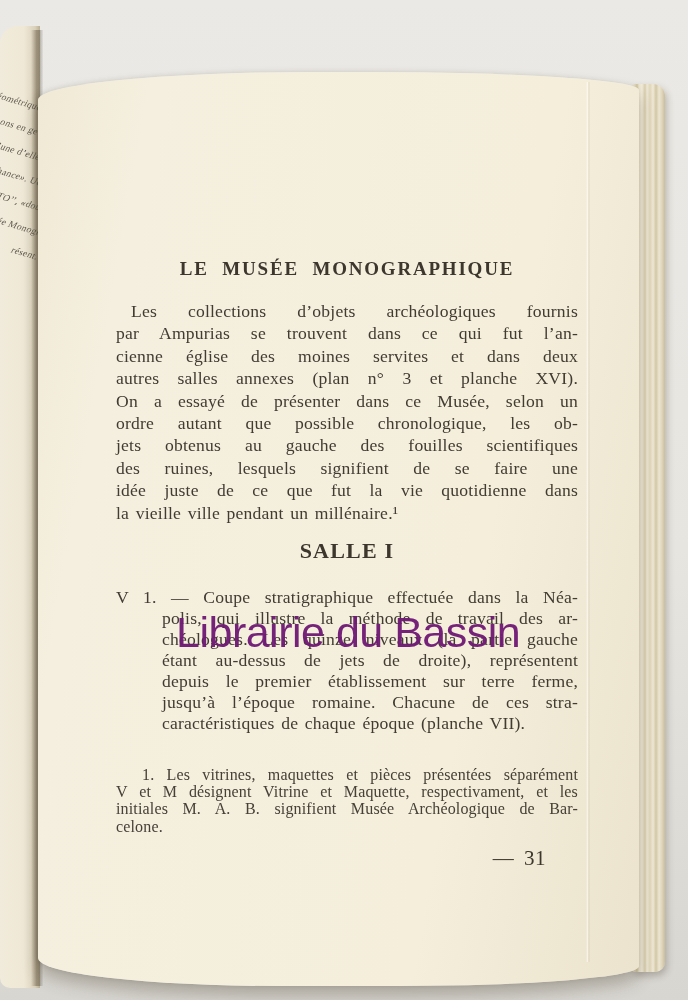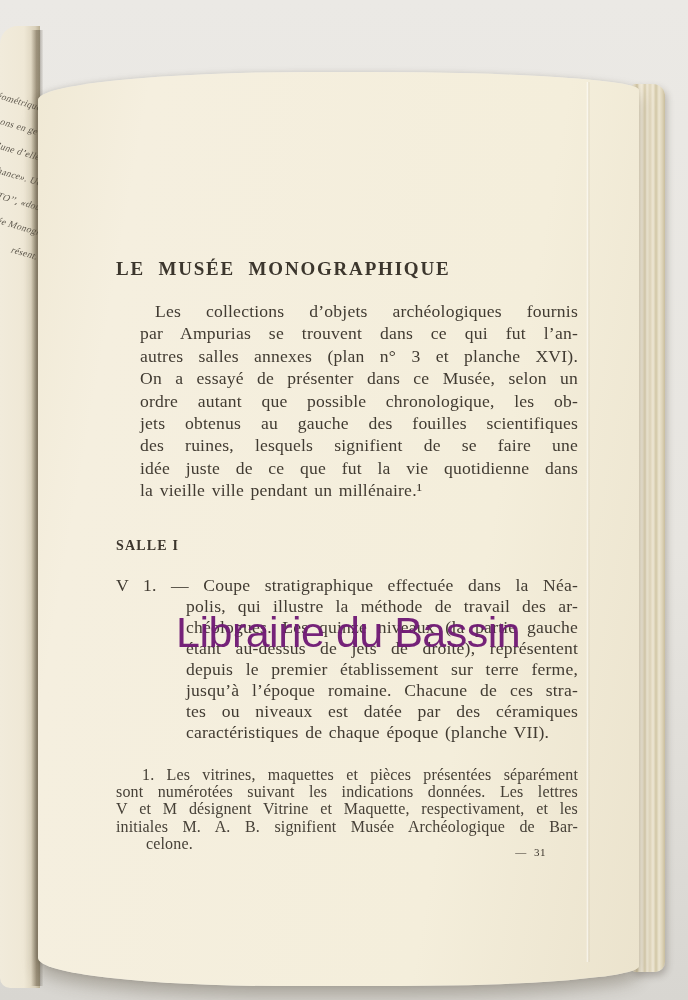--- a/index.html
+++ b/index.html
@@ -39,48 +39,48 @@
     box-shadow:0 10px 16px rgba(70,60,40,0.30), -2px 0 5px rgba(0,0,0,0.10);
   }
   .crease{
     position:absolute;left:548px;top:10px;width:4px;height:880px;
     background:linear-gradient(90deg,rgba(255,255,255,0.0),rgba(255,255,255,0.55) 40%,rgba(170,155,120,0.22) 75%,rgba(170,155,120,0) 100%);
   }
   .text-block{
     position:absolute;left:78px;top:0;width:462px;color:#413b32;
   }
   .page-title{
-    position:absolute;top:186px;width:100%;text-align:left;
+    position:absolute;top:186px;width:100%;text-align:center;
     font-size:19px;font-weight:700;letter-spacing:1.8px;word-spacing:7px;color:#3c362d;
   }
   .para1{position:absolute;top:228px;width:100%;}
   .bline{
     font-size:17.6px;line-height:22.4px;letter-spacing:0.2px;word-spacing:2px;
-    text-align:justify;white-space:nowrap;margin-left:24px;
+    text-align:justify;white-space:nowrap;
   }
   .jl{text-align:justify;text-align-last:justify;white-space:normal;}
   .ll{text-align:right;text-align-last:left;}
   .indent1{text-indent:15px;}
   .section-heading{
-    position:absolute;top:466px;width:100%;
-    font-size:14px;font-weight:700;letter-spacing:1.2px;color:#3c362d;
+    position:absolute;top:466px;width:100%;text-align:center;
+    font-size:22px;font-weight:700;letter-spacing:1.2px;color:#3c362d;
   }
   .entry{position:absolute;top:503px;width:100%;padding-left:46px;box-sizing:border-box;}
   .entry .bline{line-height:21px;}
-  .entry .hang{margin-left:-46px;}
+  .entry .hang{margin-left:-46px;margin-top:12px;}
   .footnote{position:absolute;top:694px;width:100%;}
   .fline{
     font-size:16px;line-height:17.2px;letter-spacing:0.15px;word-spacing:1.5px;
     text-align:justify;text-align-last:justify;color:#46403[7];color:#464037;
   }
-  .fline.ll{text-align-last:left;margin-left:30px;}
+  .fline.ll{text-align-last:left;}
   .fn-indent{text-indent:26px;}
   .page-number{
     position:absolute;top:774px;width:100%;text-align:right;
-    padding-right:32px;box-sizing:border-box;font-size:11px;color:#3c362d;
+    padding-right:32px;box-sizing:border-box;font-size:21px;color:#3c362d;
     letter-spacing:0.5px;word-spacing:4px;
   }
   .watermark{
     position:absolute;left:176px;top:608px;z-index:50;
     font-family:"Liberation Sans", sans-serif;font-size:43px;font-weight:500;
     letter-spacing:-0.5px;white-space:nowrap;opacity:0.96;
   }
 </style>
 </head>
 <body>
@@ -101,45 +101,44 @@
 <div class="page">
   <div class="crease"></div>
 
   <div class="text-block">
 
     <div class="page-title">LE MUSÉE MONOGRAPHIQUE</div>
 
     <div class="para1">
       <div class="bline jl indent1">Les collections d’objets archéologiques fournis</div>
       <div class="bline jl">par Ampurias se trouvent dans ce qui fut l’an-</div>
+      <div class="bline jl">cienne église des moines servites et dans deux</div>
       <div class="bline jl">autres salles annexes (plan n° 3 et planche XVI).</div>
       <div class="bline jl">On a essayé de présenter dans ce Musée, selon un</div>
       <div class="bline jl">ordre autant que possible chronologique, les ob-</div>
       <div class="bline jl">jets obtenus au gauche des fouilles scientifiques</div>
       <div class="bline jl">des ruines, lesquels signifient de se faire une</div>
       <div class="bline jl">idée juste de ce que fut la vie quotidienne dans</div>
       <div class="bline ll">la vieille ville pendant un millénaire.¹</div>
     </div>
 
     <div class="section-heading">SALLE  I</div>
 
     <div class="entry">
       <div class="bline jl hang">V 1. — Coupe stratigraphique effectuée dans la Néa-</div>
       <div class="bline jl">polis, qui illustre la méthode de travail des ar-</div>
       <div class="bline jl">chéologues. Les quinze niveaux (la partie gauche</div>
       <div class="bline jl">étant au-dessus de jets de droite), représentent</div>
       <div class="bline jl">depuis le premier établissement sur terre ferme,</div>
       <div class="bline jl">jusqu’à l’époque romaine. Chacune de ces stra-</div>
-      <div class="bline jl">tes ou niveaux est datée par des céramiques</div>
       <div class="bline ll">caractéristiques de chaque époque (planche VII).</div>
     </div>
 
     <div class="footnote">
       <div class="fline fn-indent">1.  Les vitrines, maquettes et pièces présentées séparément</div>
-      <div class="fline">sont numérotées suivant les indications données. Les lettres</div>
       <div class="fline">V et M désignent Vitrine et Maquette, respectivament, et les</div>
       <div class="fline">initiales M. A. B. signifient Musée Archéologique de Bar-</div>
       <div class="fline ll">celone.</div>
     </div>
 
     <div class="page-number">— 31</div>
 
   </div>
 </div>
 

